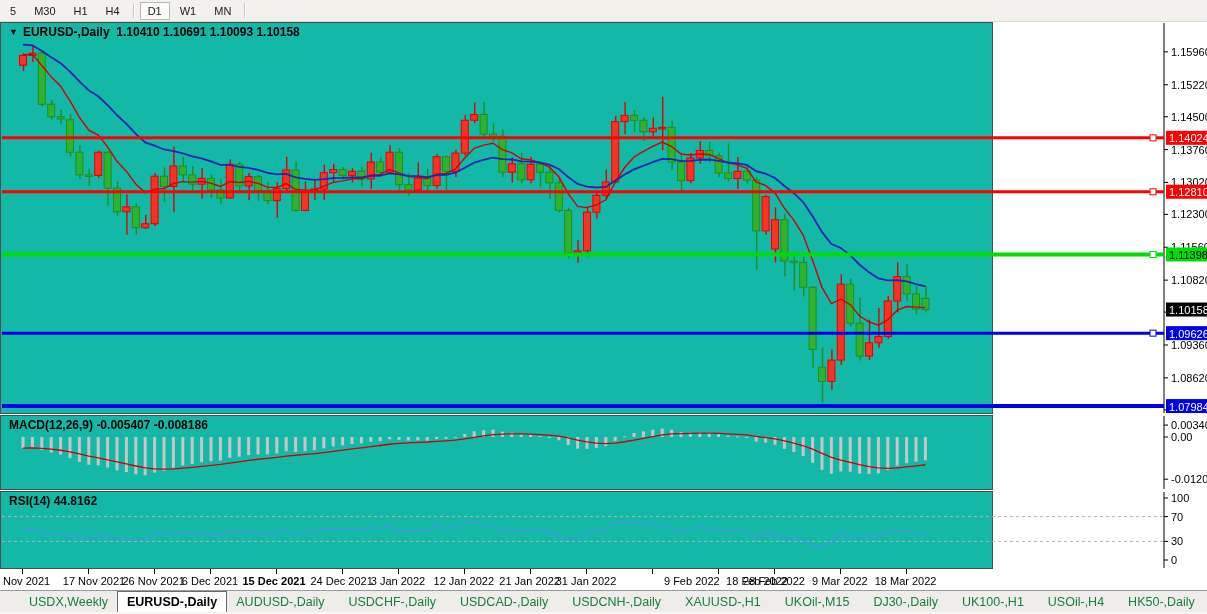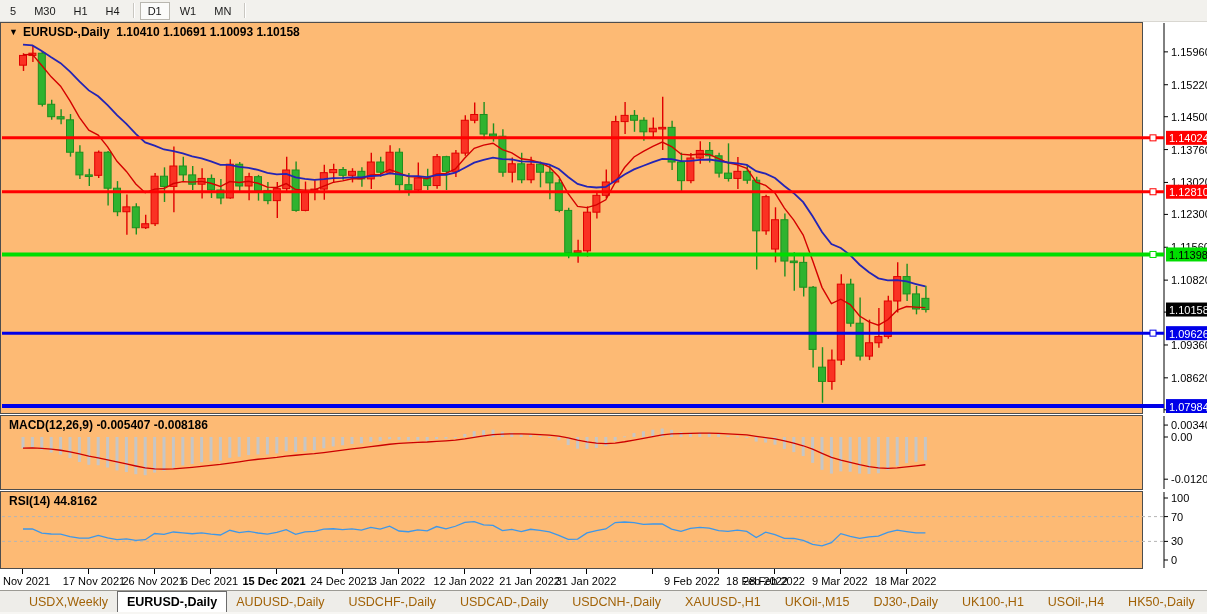--- a/index.html
+++ b/index.html
@@ -7,39 +7,39 @@
   #root{position:relative;width:1207px;height:614px;background:#fff;}
 
   
   #toolbar{position:absolute;top:0;left:0;right:0;height:21px;background:#f2f1ed;
     border-bottom:1px solid #d9d7d1;display:flex;align-items:center;padding-left:1px;z-index:5;}
   .tf-btn{font-size:11px;color:#1a1a1a;padding:2px 8px;margin:0 1px;cursor:default;line-height:14px;}
   .tf-btn.active{background:#fbfbfa;border:1px solid #b9b7b0;padding:1px 7px;}
   .tf-sep{width:1px;height:15px;background:#c9c7c1;border-right:1px solid #fff;margin:0 4px;}
 
   
-  .panel{position:absolute;left:0;width:1143px;background:#fdba74;border:1px solid #4d4d4d;box-sizing:border-box;}
+  .panel{position:absolute;left:0;width:993px;background:#14b8a6;border:1px solid #4d4d4d;box-sizing:border-box;}
   #main-panel{top:22px;height:392px;}
   #macd-panel{top:415px;height:75px;text-decoration:underline;}
   #rsi-panel{top:491px;height:78px;}
   .panel svg{position:absolute;left:0;top:0;}
 
   .panel-label{position:absolute;top:2px;left:8px;font-size:12px;font-weight:bold;color:#000;
     white-space:pre;z-index:4;}
   #main-title .tri{font-size:9px;vertical-align:1px;margin-right:5px;}
 
   
   #time-axis{position:absolute;top:569px;left:0;width:1207px;height:21px;background:#fff;}
   .t-tick{position:absolute;top:0;width:1px;height:5px;background:#000;}
   .t-label{position:absolute;top:6px;font-size:11px;color:#000;transform:translateX(-50%);white-space:nowrap;}
 
   
   #tab-bar{position:absolute;top:590px;left:0;width:1207px;height:22px;background:#eeede9;
     border-top:1px solid #9c9a94;display:flex;align-items:stretch;padding-left:20px;box-sizing:border-box;}
-  .tab{font-size:12.5px;color:#a16207;display:flex;align-items:center;padding:0 9px;white-space:nowrap;cursor:default;}
+  .tab{font-size:12.5px;color:#15803d;display:flex;align-items:center;padding:0 9px;white-space:nowrap;cursor:default;}
   .tab.active{background:#fff;color:#000;font-weight:bold;border:1px solid #6b6b6b;border-bottom:none;margin-top:0px;}
   .tab-sep{width:1px;background:#c4c2bc;margin:4px 3px;}
   #bottom-strip{position:absolute;top:612px;left:0;width:1207px;height:2px;background:#f7f6f3;}
   text{font-family:"Liberation Sans",sans-serif;}
 </style>
 </head>
 <body>
 
 <div id="root">
   <div id="toolbar">

